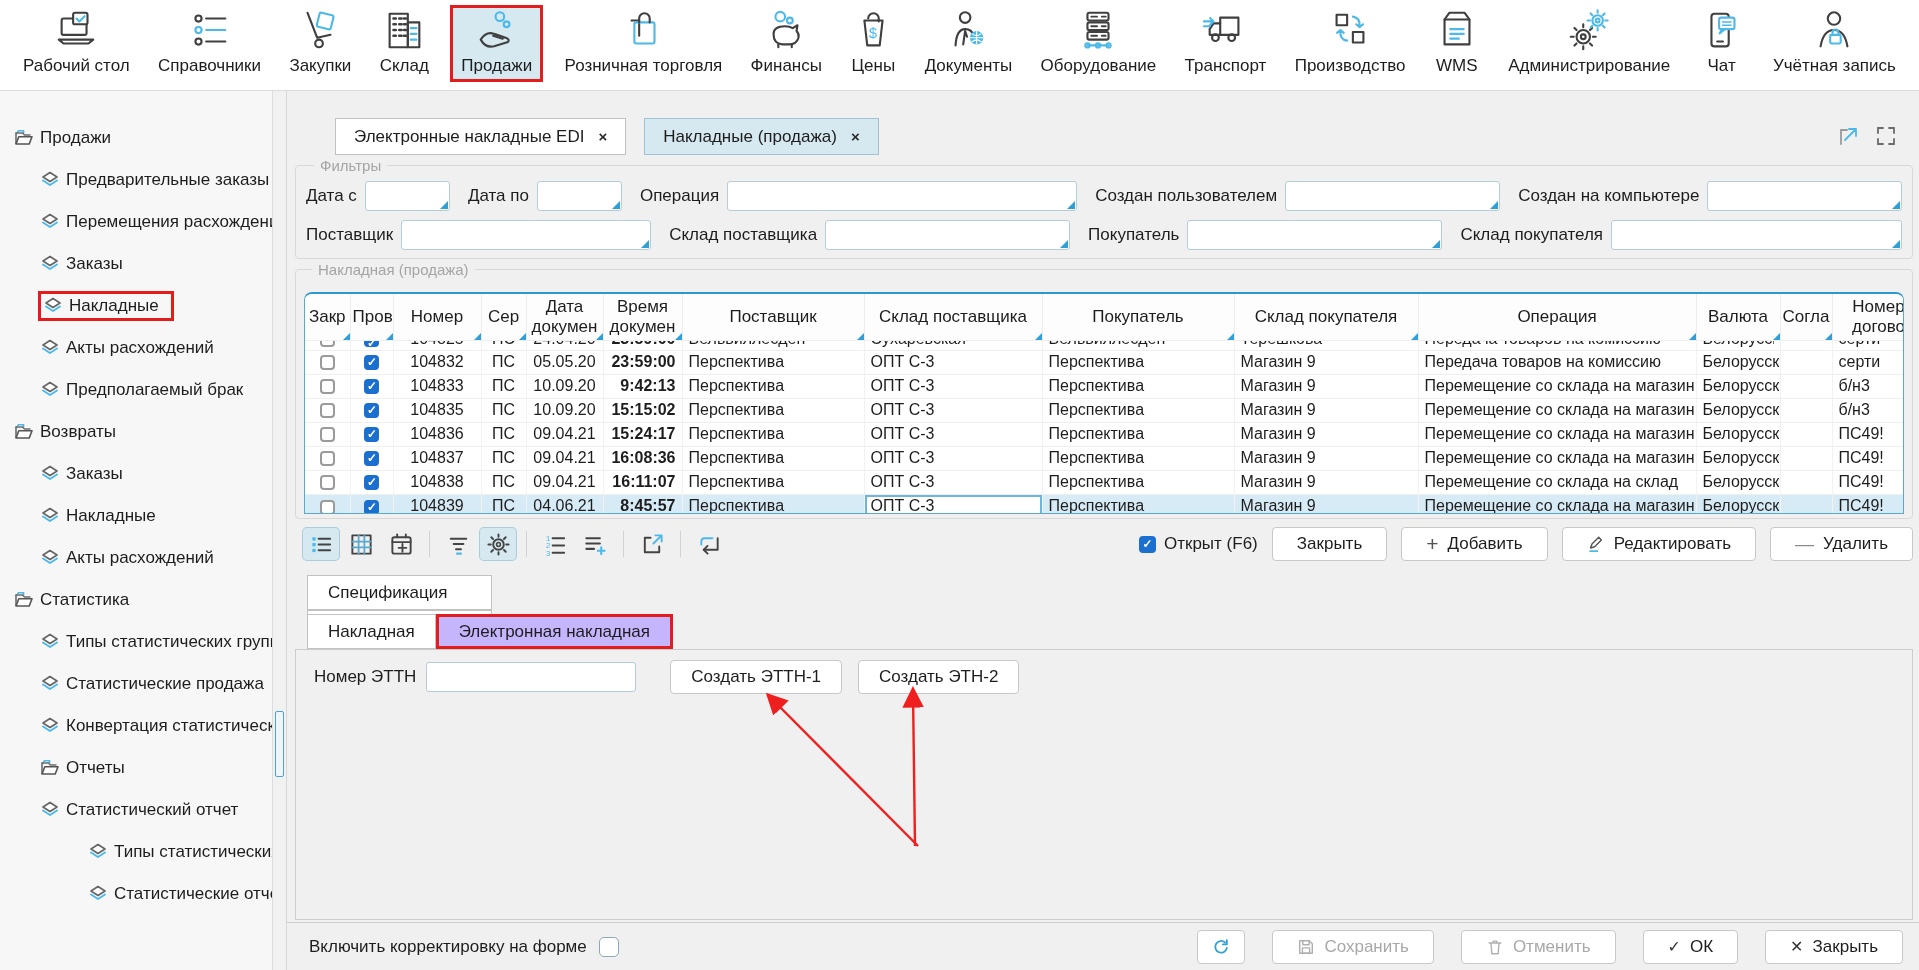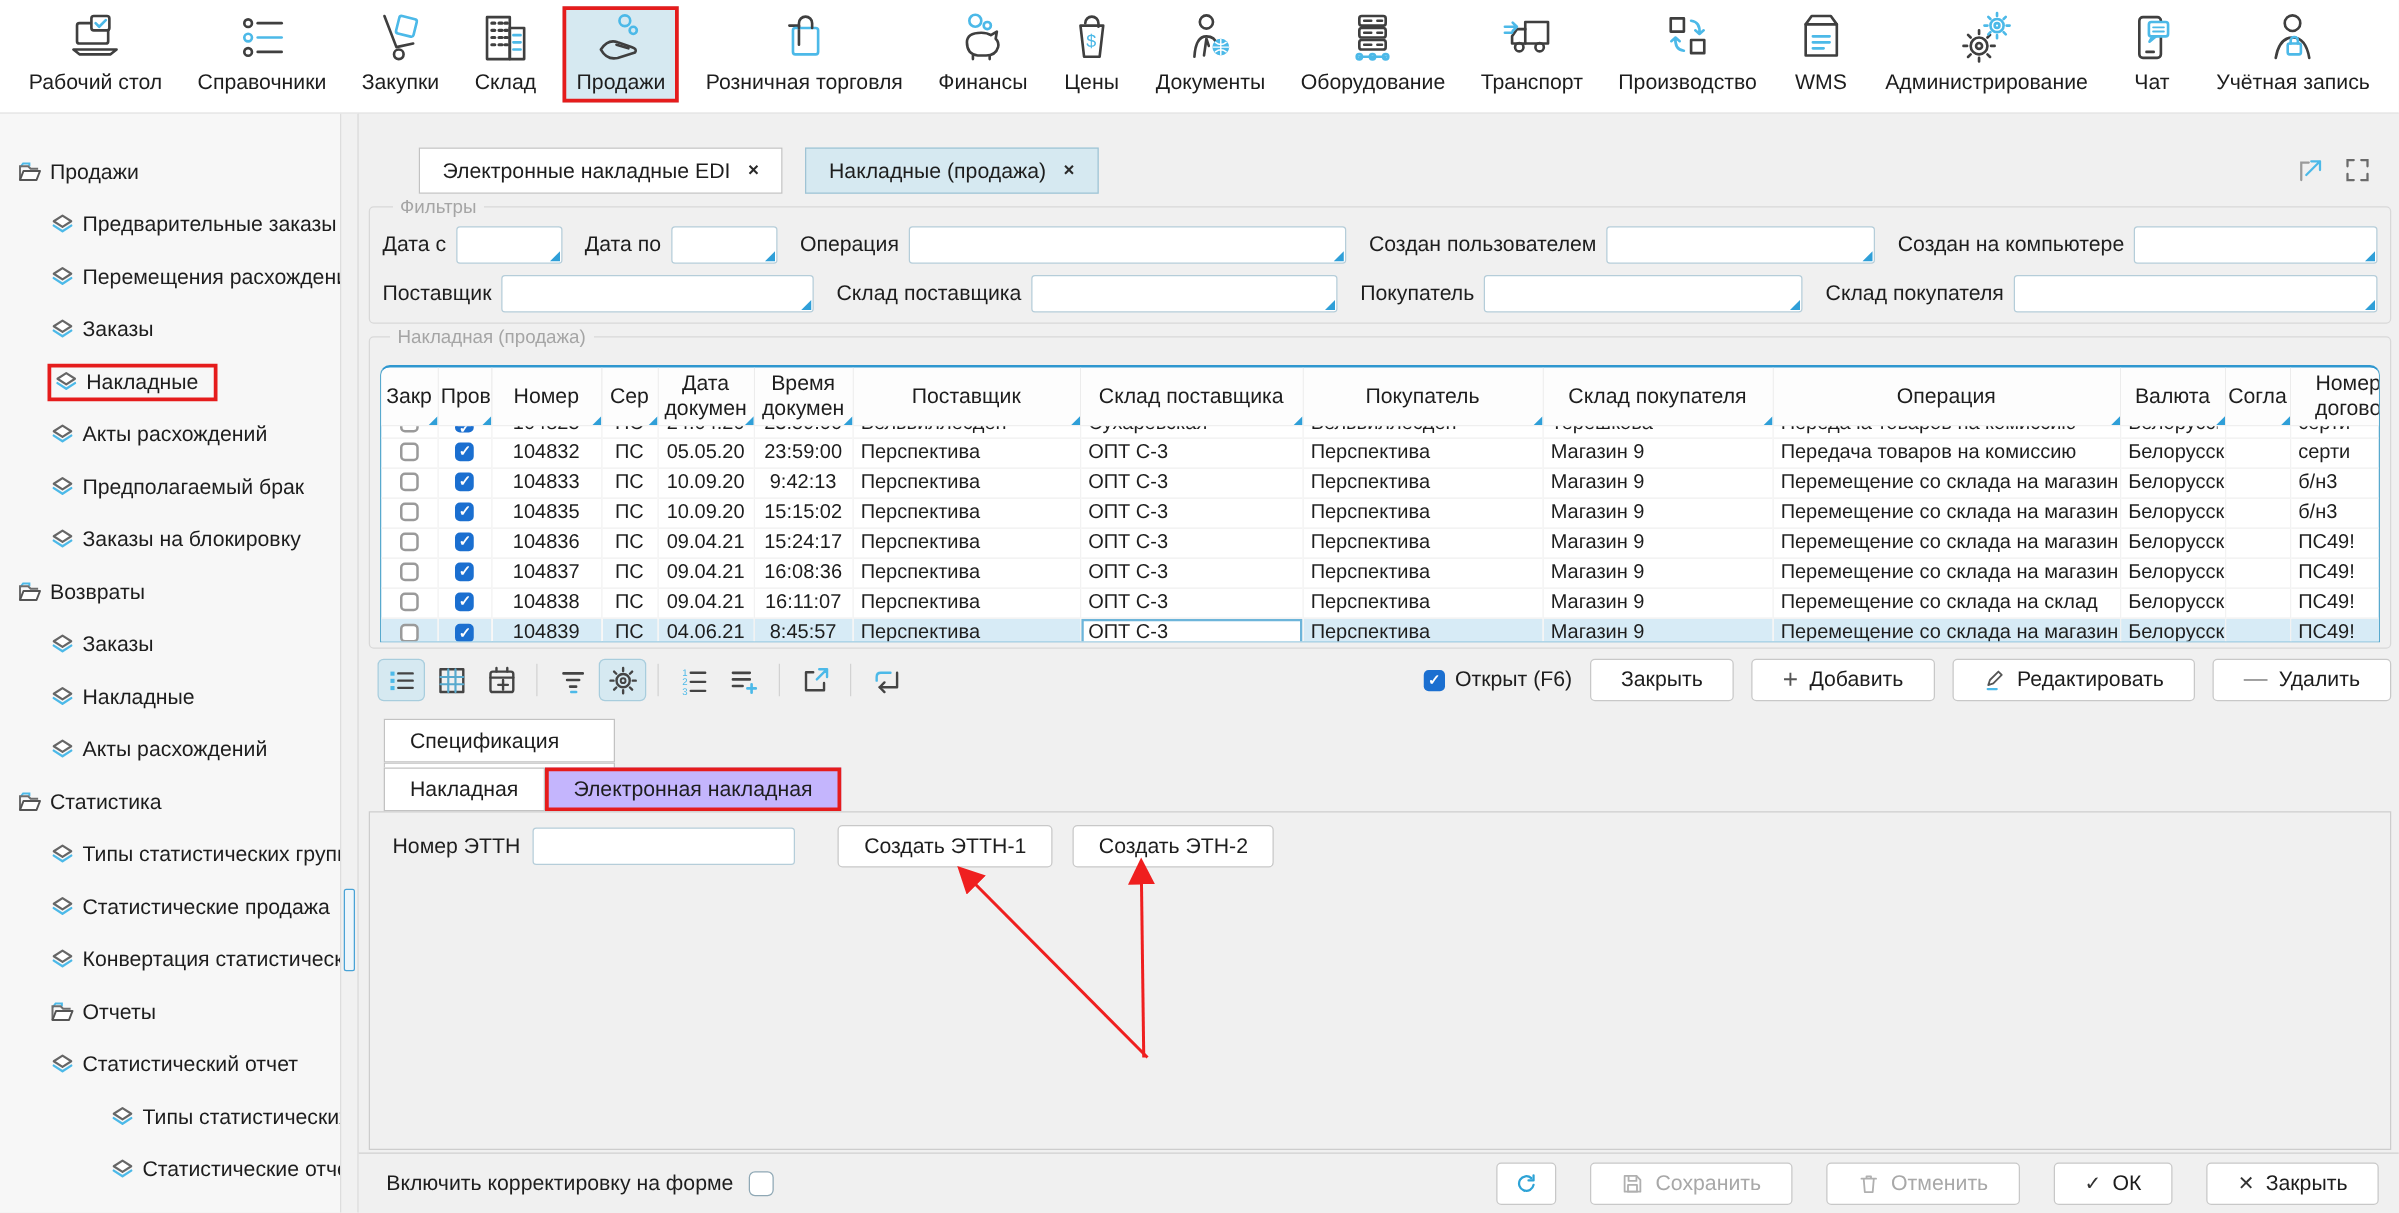--- a/index.html
+++ b/index.html
@@ -76,21 +76,21 @@
   th { font-weight:400; font-size:17px; text-align:center; vertical-align:middle; height:46px;
     position:relative; background:#fdfdfd; border-right:1px solid #ececec; padding:0 2px;
     overflow:hidden; line-height:20px; }
   th::after { content:""; position:absolute; right:0; bottom:0; width:0; height:0;
     border-style:solid; border-width:0 0 7px 7px;
     border-color:transparent transparent #2f9fd8 transparent; }
   td { height:24px; border-right:1px solid #f2f2f2; border-top:1px solid #efefef;
     padding:0 6px; overflow:hidden; white-space:nowrap; }
   td.cc { text-align:center; padding:0; }
   td.num,td.ser,td.date { text-align:center; }
-  td.time { text-align:center; }
+  td.time { text-align:right;font-weight:bold; }
   tr.partial td { height:9px; padding-top:0; padding-bottom:0; }
   tr.partial td > div { height:22px; margin-top:-13px; overflow:hidden; line-height:22px; }
   tr.selected td { background:#d7ebf6; }
   tr.selected td.wh { background:#fff; box-shadow:inset 0 0 0 2px #6db5da; }
   .cb { display:inline-block; width:15px; height:15px; border:2px solid #9a9a9a;
     border-radius:4px; background:#fff; vertical-align:middle; }
   .cb.checked { background:#1b6fd0; border-color:#1b6fd0; position:relative; }
   .cb.checked::after { content:"✓"; position:absolute; left:1px; top:-2px; color:#fff;
     font-size:12px; font-weight:700; }
 
@@ -371,30 +371,20 @@
       <span class="sinner">
 
         <svg class="ic leaf-ic" viewBox="0 0 20 20">
           <path d="M3 10.5 L10 15 L17 10.5" fill="none" stroke="#4cb9e8" stroke-width="1.9" stroke-linecap="round" stroke-linejoin="round"></path>
           <path d="M10 2.5 L17 7 L10 11.5 L3 7 Z" fill="#fff" stroke="#666" stroke-width="1.7" stroke-linejoin="round"></path>
         </svg>
         <span class="slabel">Предполагаемый брак</span>
       </span>
     </div>
 
-    <div class="sitem leaf lv1">
-      <span class="sinner">
-
-        <svg class="ic leaf-ic" viewBox="0 0 20 20">
-          <path d="M3 10.5 L10 15 L17 10.5" fill="none" stroke="#4cb9e8" stroke-width="1.9" stroke-linecap="round" stroke-linejoin="round"></path>
-          <path d="M10 2.5 L17 7 L10 11.5 L3 7 Z" fill="#fff" stroke="#666" stroke-width="1.7" stroke-linejoin="round"></path>
-        </svg>
-        <span class="slabel">Заказы на блокировку</span>
-      </span>
-    </div>
 
     <div class="sitem folder lv0">
       <span class="sinner">
         <svg class="ic folder-ic" viewBox="0 0 20 20">
           <path d="M2 6 L4.5 2.8 H9.5 V5" fill="none" stroke="#4cb9e8" stroke-width="1.6"></path>
           <path d="M2 16 V5 H8.5 L10.5 7 H16.5" fill="none" stroke="#6d6d6d" stroke-width="1.6"></path>
           <path d="M2 16 L4.8 8.8 H18 L15.2 16 Z" fill="#fff" stroke="#555" stroke-width="1.6" stroke-linejoin="round"></path>
         </svg>
 
         <span class="slabel">Возвраты</span>

